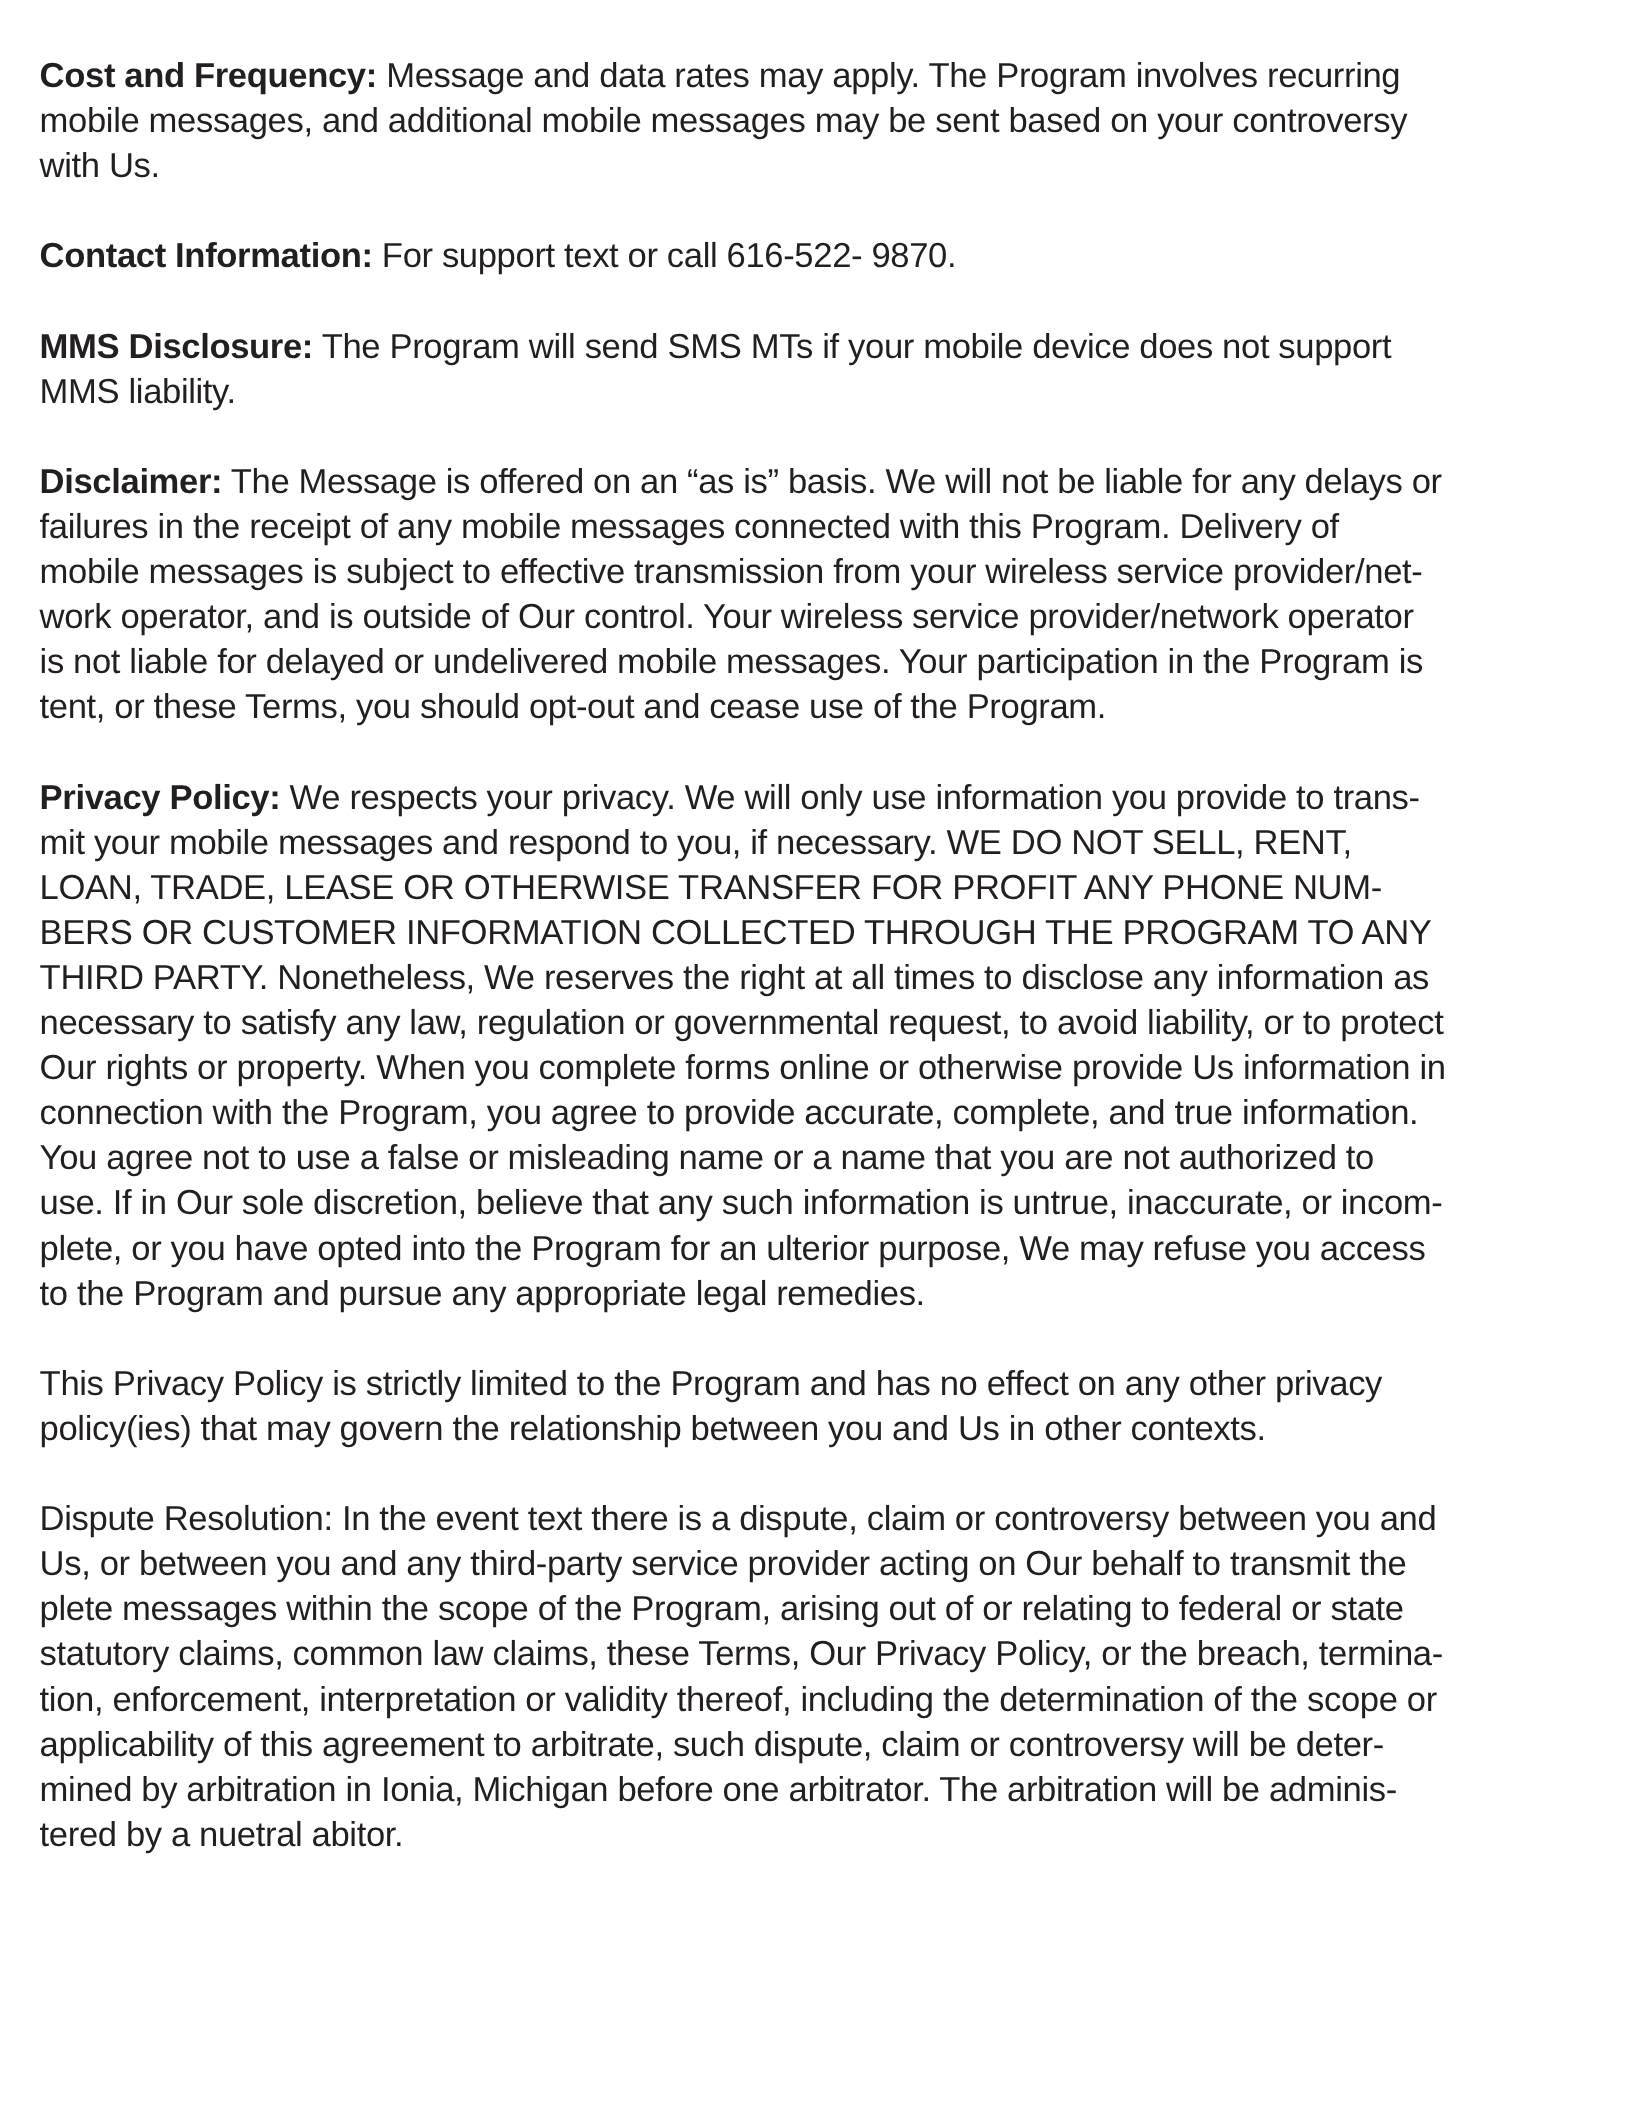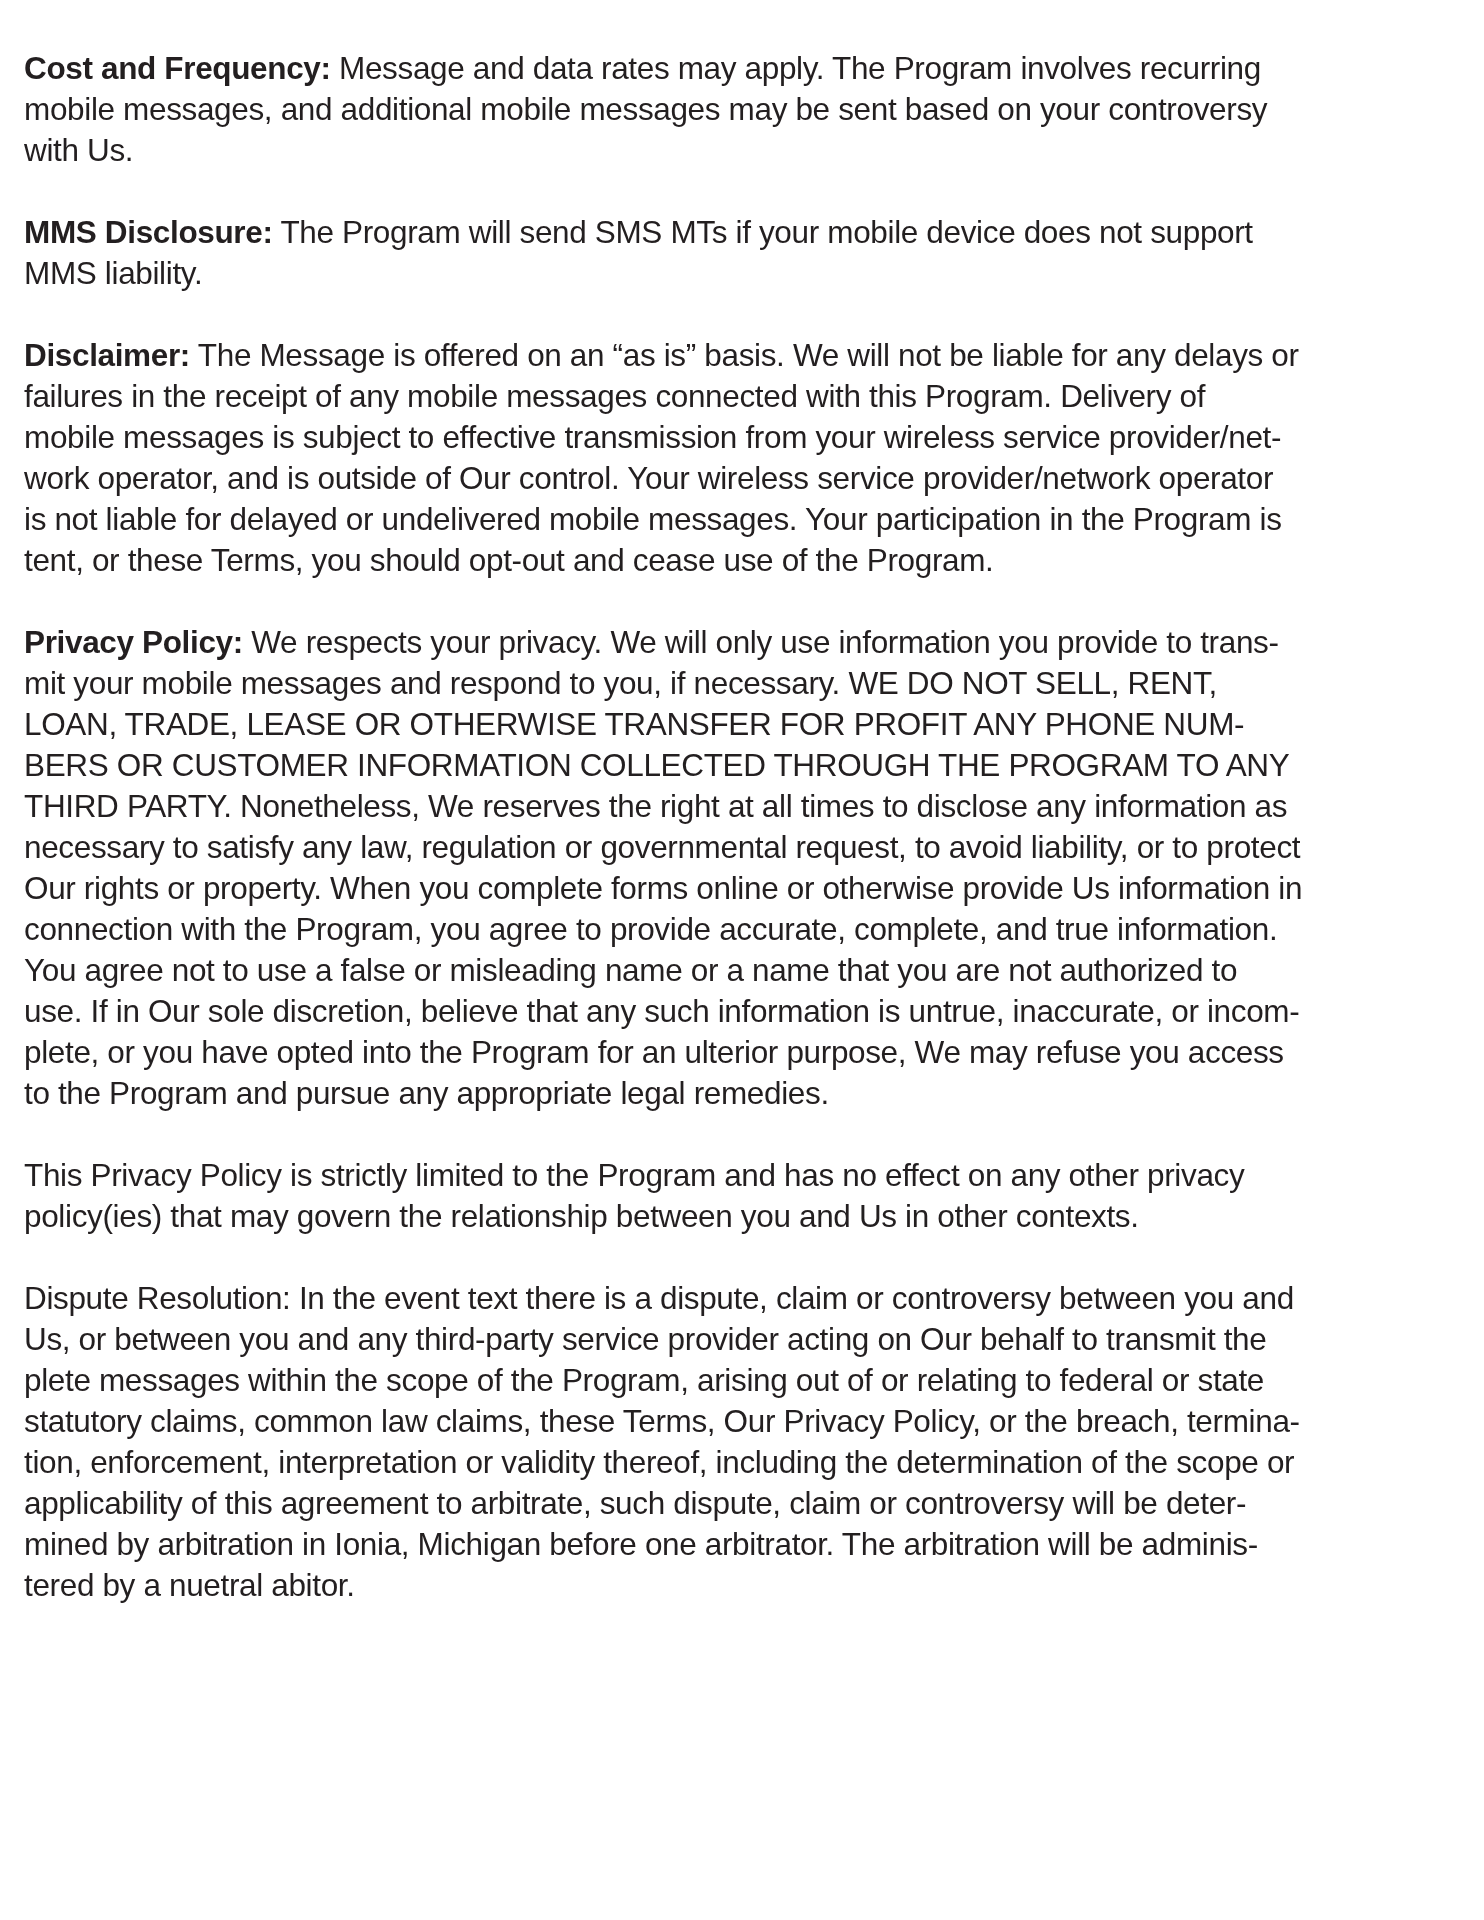--- a/index.html
+++ b/index.html
@@ -8,21 +8,21 @@
       background: #ffffff;
     }
     body {
       width: 1484px;
       height: 1920px;
       overflow: hidden;
       position: relative;
     }
     .page {
       position: absolute;
-      left: 24px;
+      left: 36px;
       top: 48px;
       width: 1420px;
       font-family: "Liberation Sans", sans-serif;
       font-size: 31.5px;
       line-height: 41px;
       color: #231f20;
       letter-spacing: -0.35px;
     }
     .para {
       margin: 0 0 41px 0;
@@ -39,20 +39,23 @@
 <body>
 
 <div class="page">
 
   <p class="para">
     <span class="line"><span class="label">Cost and Frequency:</span><span> Message and data rates may apply. The Program involves recurring</span></span>
     <span class="line">mobile messages, and additional mobile messages may be sent based on your controversy</span>
     <span class="line">with Us.</span>
   </p>
 
+  <p class="para">
+    <span class="line"><span class="label">Contact Information:</span><span> For support text or call 616-522- 9870.</span></span>
+  </p>
 
   <p class="para">
     <span class="line"><span class="label">MMS Disclosure:</span><span> The Program will send SMS MTs if your mobile device does not support</span></span>
     <span class="line">MMS liability.</span>
   </p>
 
   <p class="para">
     <span class="line"><span class="label">Disclaimer:</span><span> The Message is offered on an “as is” basis. We will not be liable for any delays or</span></span>
     <span class="line">failures in the receipt of any mobile messages connected with this Program. Delivery of</span>
     <span class="line">mobile messages is subject to effective transmission from your wireless service provider/net-</span>

